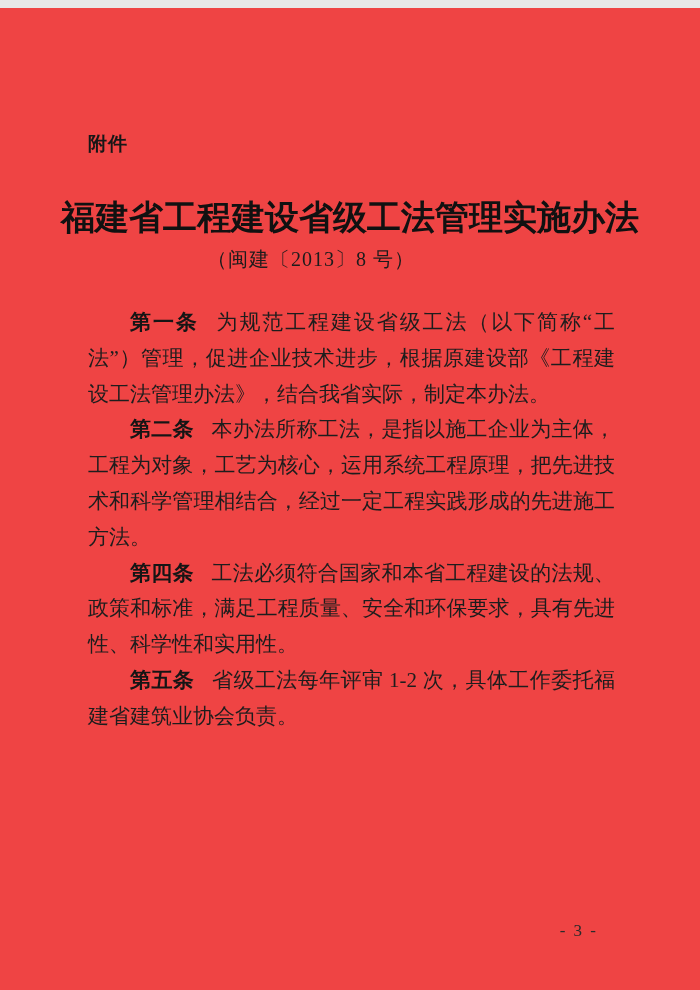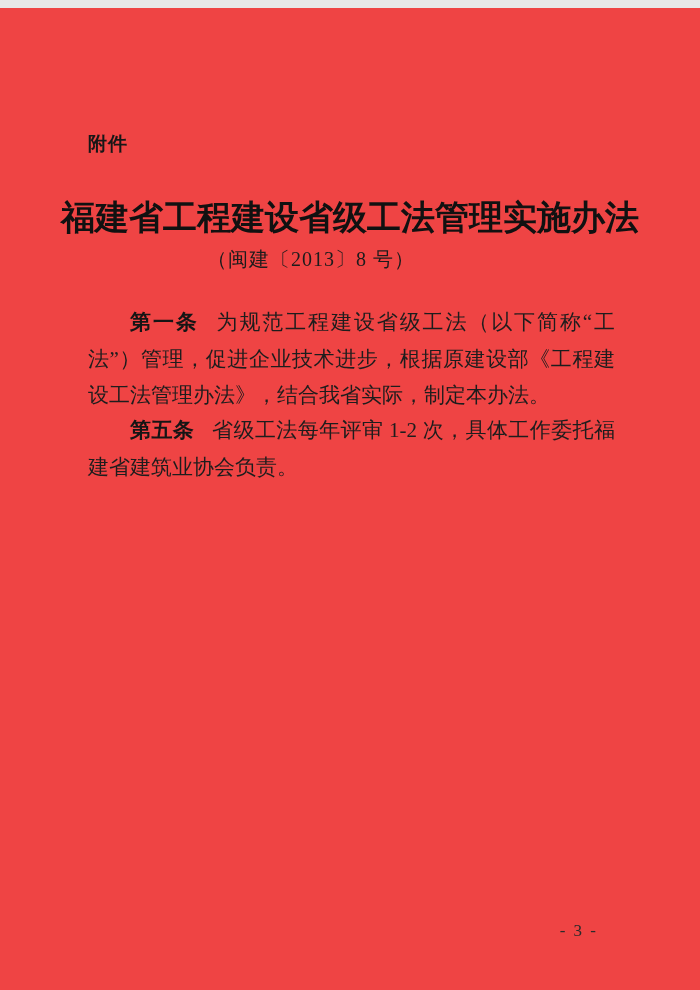--- a/index.html
+++ b/index.html
@@ -60,21 +60,20 @@
     color: #1d1d1d;
   }
   .para {
     margin: 0;
     text-indent: 2em;
   }
   .article-label {
     font-weight: bold;
     margin-right: 0.85em;
     color: #151515;
-    font-family: Liberation Mono, monospace;
   }
   .article-label:empty {
     margin-right: 0;
   }
   .footer {
     position: absolute;
     top: 913px;
     right: 102px;
     font-size: 17px;
     letter-spacing: 2px;
@@ -90,24 +89,26 @@
   <div class="attachment">附件</div>
 
   <h1 class="title">福建省工程建设省级工法管理实施办法</h1>
 
   <div class="docnum">（闽建〔2013〕8 号）</div>
 
   <div class="body">
 
     <p class="para"><span class="article-label">第一条</span><span>为规范工程建设省级工法（以下简称“工法”）管理，促进企业技术进步，根据原建设部《工程建设工法管理办法》，结合我省实际，制定本办法。</span></p>
 
+    <p class="para"><span class="article-label">第二条</span><span>本办法所称工法，是指以施工企业为主体，工程为对象，工艺为核心，运用系统工程原理，把先进技术和科学管理相结合，经过一定工程实践形成的先进施工方法。</span></p>
 
 
 
 
+    <p class="para"><span class="article-label">第四条</span><span>工法必须符合国家和本省工程建设的法规、政策和标准，满足工程质量、安全和环保要求，具有先进性、科学性和实用性。</span></p>
 
     <p class="para"><span class="article-label">第五条</span><span>省级工法每年评审 1-2 次，具体工作委托福建省建筑业协会负责。</span></p>
 
   </div>
 
   <div class="footer">- 3 -</div>
 
 </div>
 
 </body></html>

